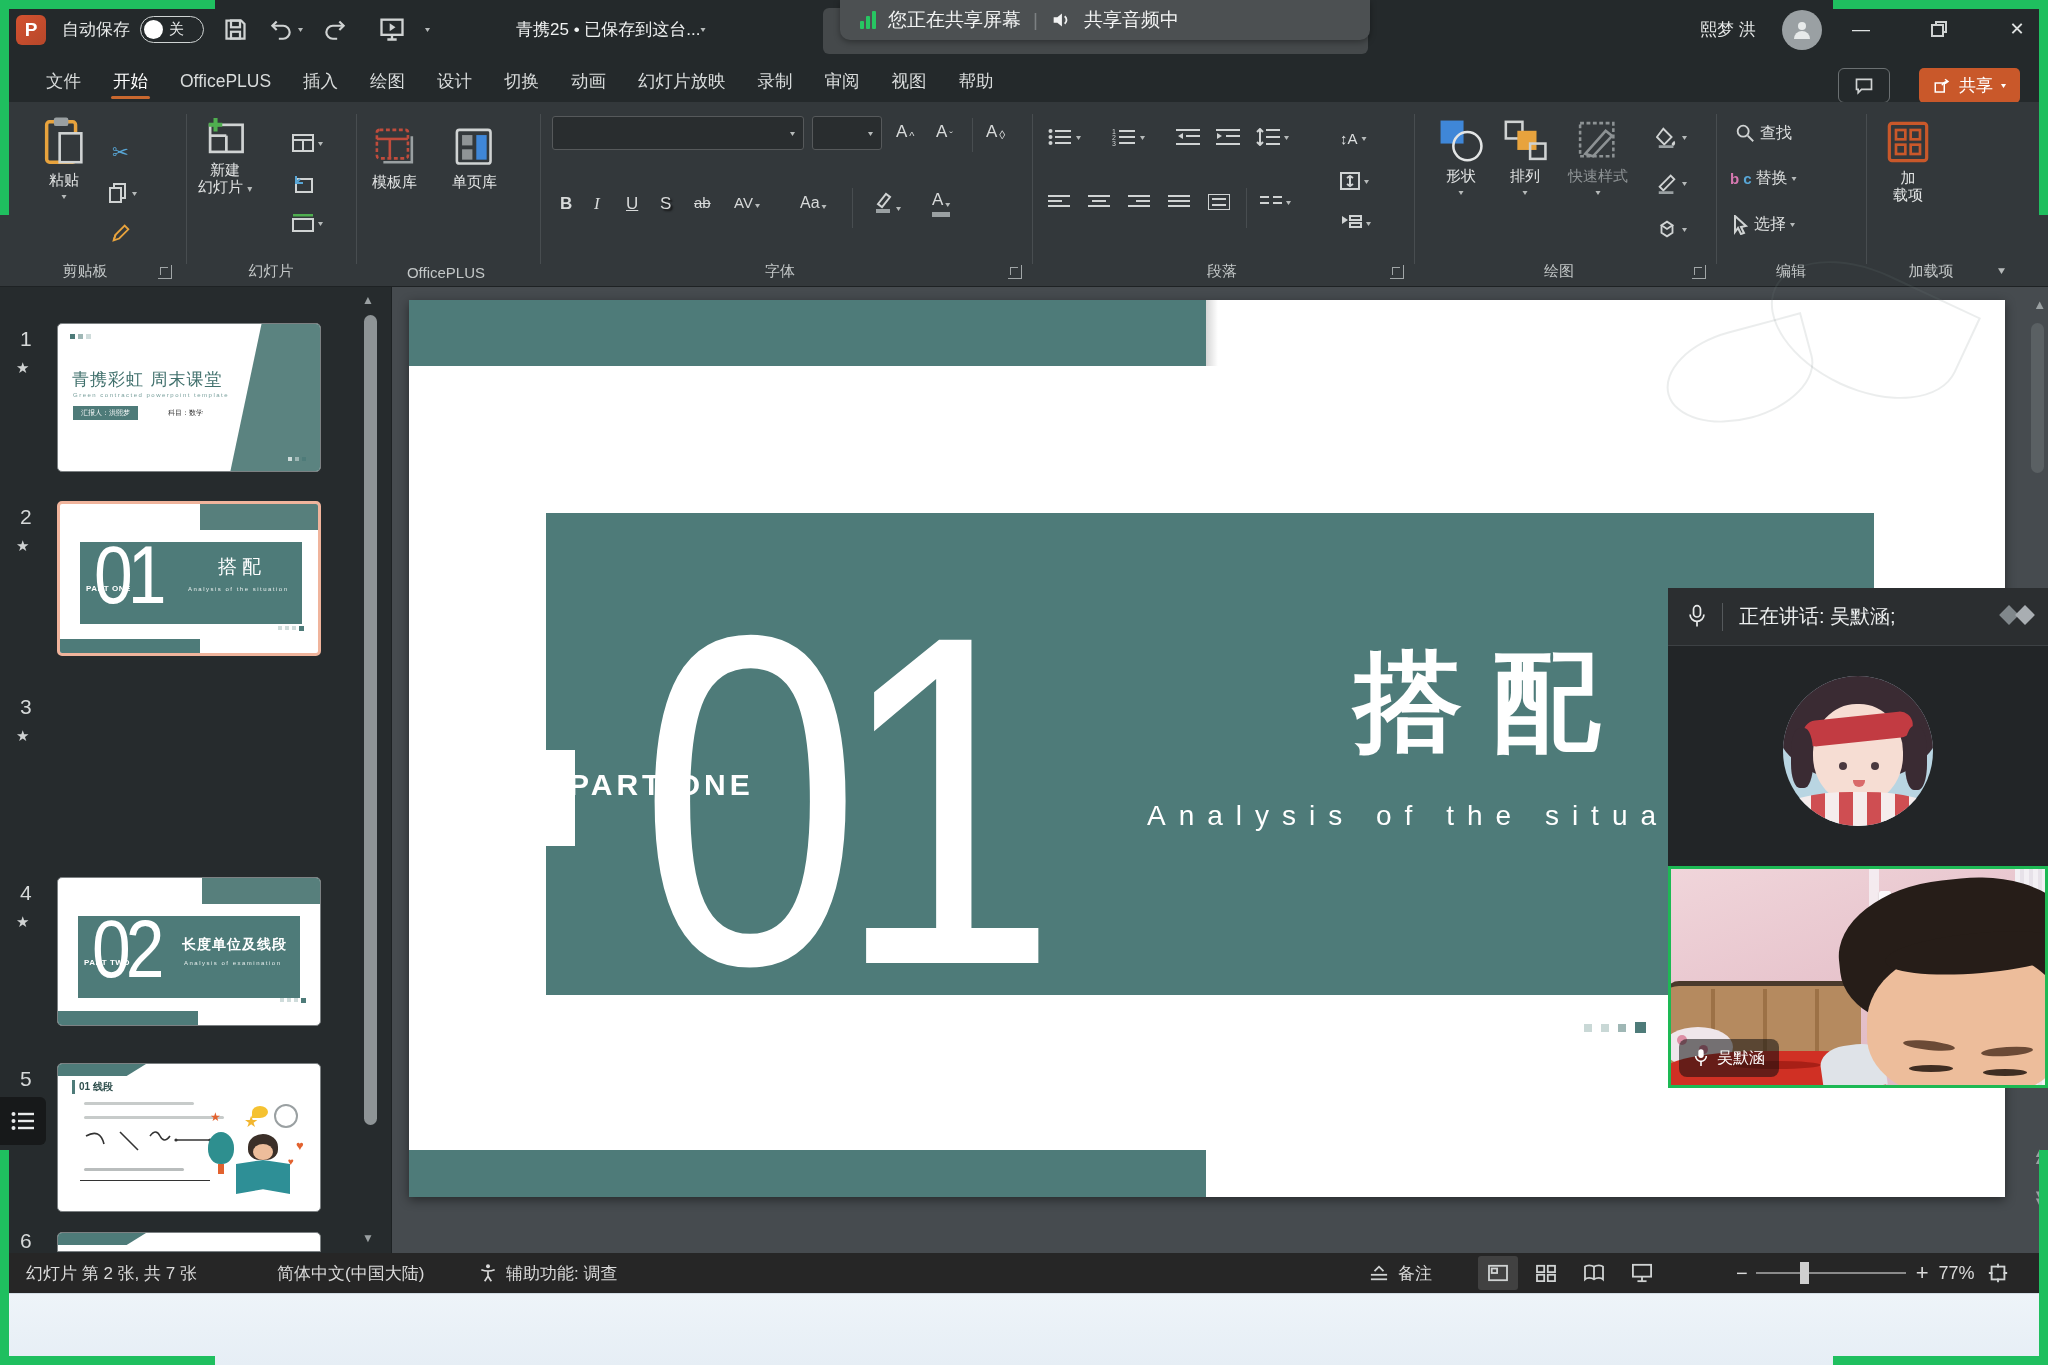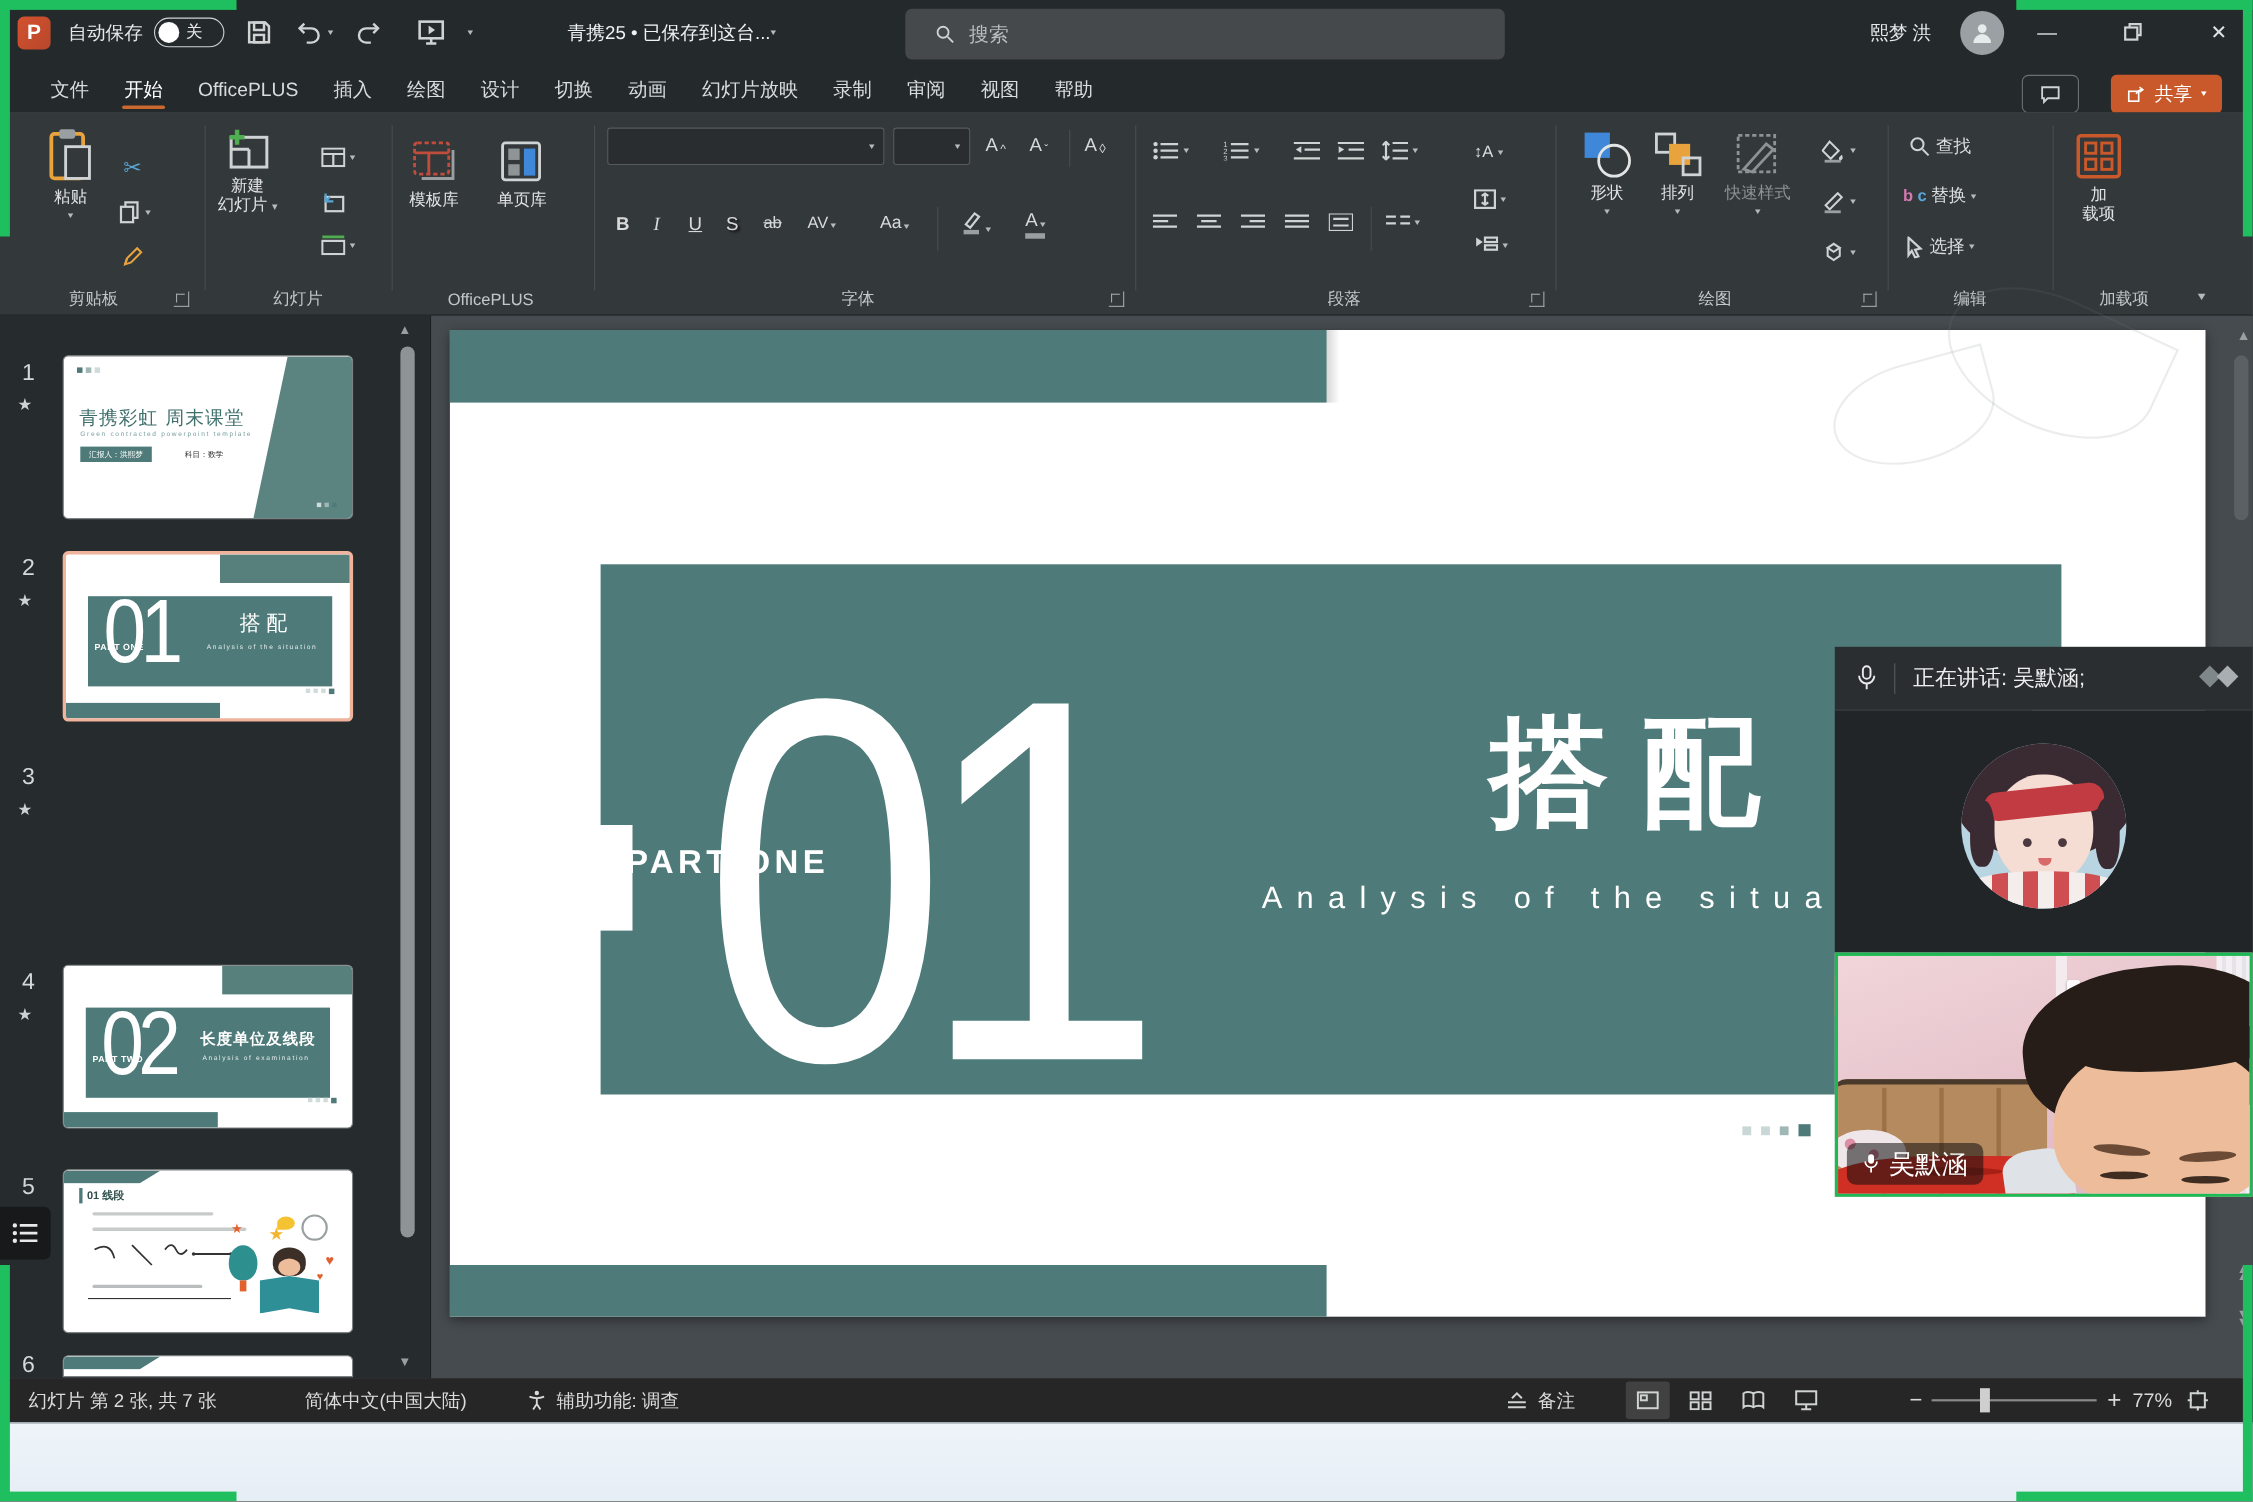--- a/index.html
+++ b/index.html
@@ -123,20 +123,34 @@
     </div>
 
     <div id="tb-search" class="a">
       <svg width="20" height="20" viewBox="0 0 24 24">
           <circle cx="10" cy="10" r="6" class="ic"></circle>
           <line x1="15" y1="15" x2="21" y2="21" class="ic"></line>
         </svg>
       <span>搜索</span>
     </div>
 
+    <div id="share-banner" class="a">
+      <span class="bars3">
+          <i style="height:8px"></i>
+          <i style="height:13px"></i>
+          <i style="height:18px"></i>
+        </span>
+      <span>您正在共享屏幕</span>
+      <span style="color:#7c8082">|</span>
+      <svg width="22" height="22" viewBox="0 0 24 24">
+          <path d="M4 9v6h4l5 4V5L8 9H4z" fill="#f2f3f3"></path>
+          <path d="M16 8a5 5 0 0 1 0 8" stroke="#f2f3f3" stroke-width="2" fill="none"></path>
+        </svg>
+      <span>共享音频中</span>
+    </div>
     <div class="a tb-txt" style="left:1700px;top:18px">熙梦 洪</div>
     <div id="avatar" class="a" style="left:1782px;top:10px">
       <svg width="24" height="24" viewBox="0 0 24 24">
           <circle cx="12" cy="8" r="4" fill="#e7eaea"></circle>
           <path d="M4 21a8 8 0 0 1 16 0z" fill="#e7eaea"></path>
         </svg>
     </div>
     <div class="winbtn a" style="left:1838px;top:6px">—</div>
     <div class="winbtn a" style="left:1916px;top:6px">
       <svg width="18" height="18" viewBox="0 0 18 18">
@@ -805,21 +819,21 @@
       <span class="a" style="left:232px;top:172px;width:52px;height:9px;background:#6b4a36;border-radius:50%;transform:rotate(6deg)"></span>
       <span class="a" style="left:310px;top:178px;width:52px;height:9px;background:#6b4a36;border-radius:50%;transform:rotate(-4deg)"></span>
       <span class="a" style="left:238px;top:196px;width:44px;height:7px;background:#3f2d22;border-radius:50%"></span>
       <span class="a" style="left:312px;top:200px;width:44px;height:7px;background:#3f2d22;border-radius:50%"></span>
       <div class="a" style="left:8px;bottom:8px;height:38px;background:rgba(15,15,15,.55);border-radius:8px;display:flex;align-items:center;gap:8px;padding:0 14px">
         <svg width="16" height="20" viewBox="0 0 24 30">
             <rect x="8" y="2" width="8" height="13" rx="4" fill="#fff"></rect>
             <path d="M4 12a8 8 0 0 0 16 0" stroke="#fff" stroke-width="2.4" fill="none"></path>
             <line x1="12" y1="20" x2="12" y2="27" stroke="#fff" stroke-width="2.4"></line>
           </svg>
-        <span style="color:#fff;font-size:24px">吴默涵</span>
+        <span style="color:#fff;font-size:16px">吴默涵</span>
       </div>
     </div>
   </div>
 
   <div class="corner" style="left:0;top:0">
       <i style="left:0;top:0;width:215px;height:9px"></i>
       <i style="left:0;top:0;width:9px;height:215px"></i>
     </div>
   <div class="corner" style="right:0;top:0">
       <i style="right:0;top:0;width:215px;height:9px"></i>

